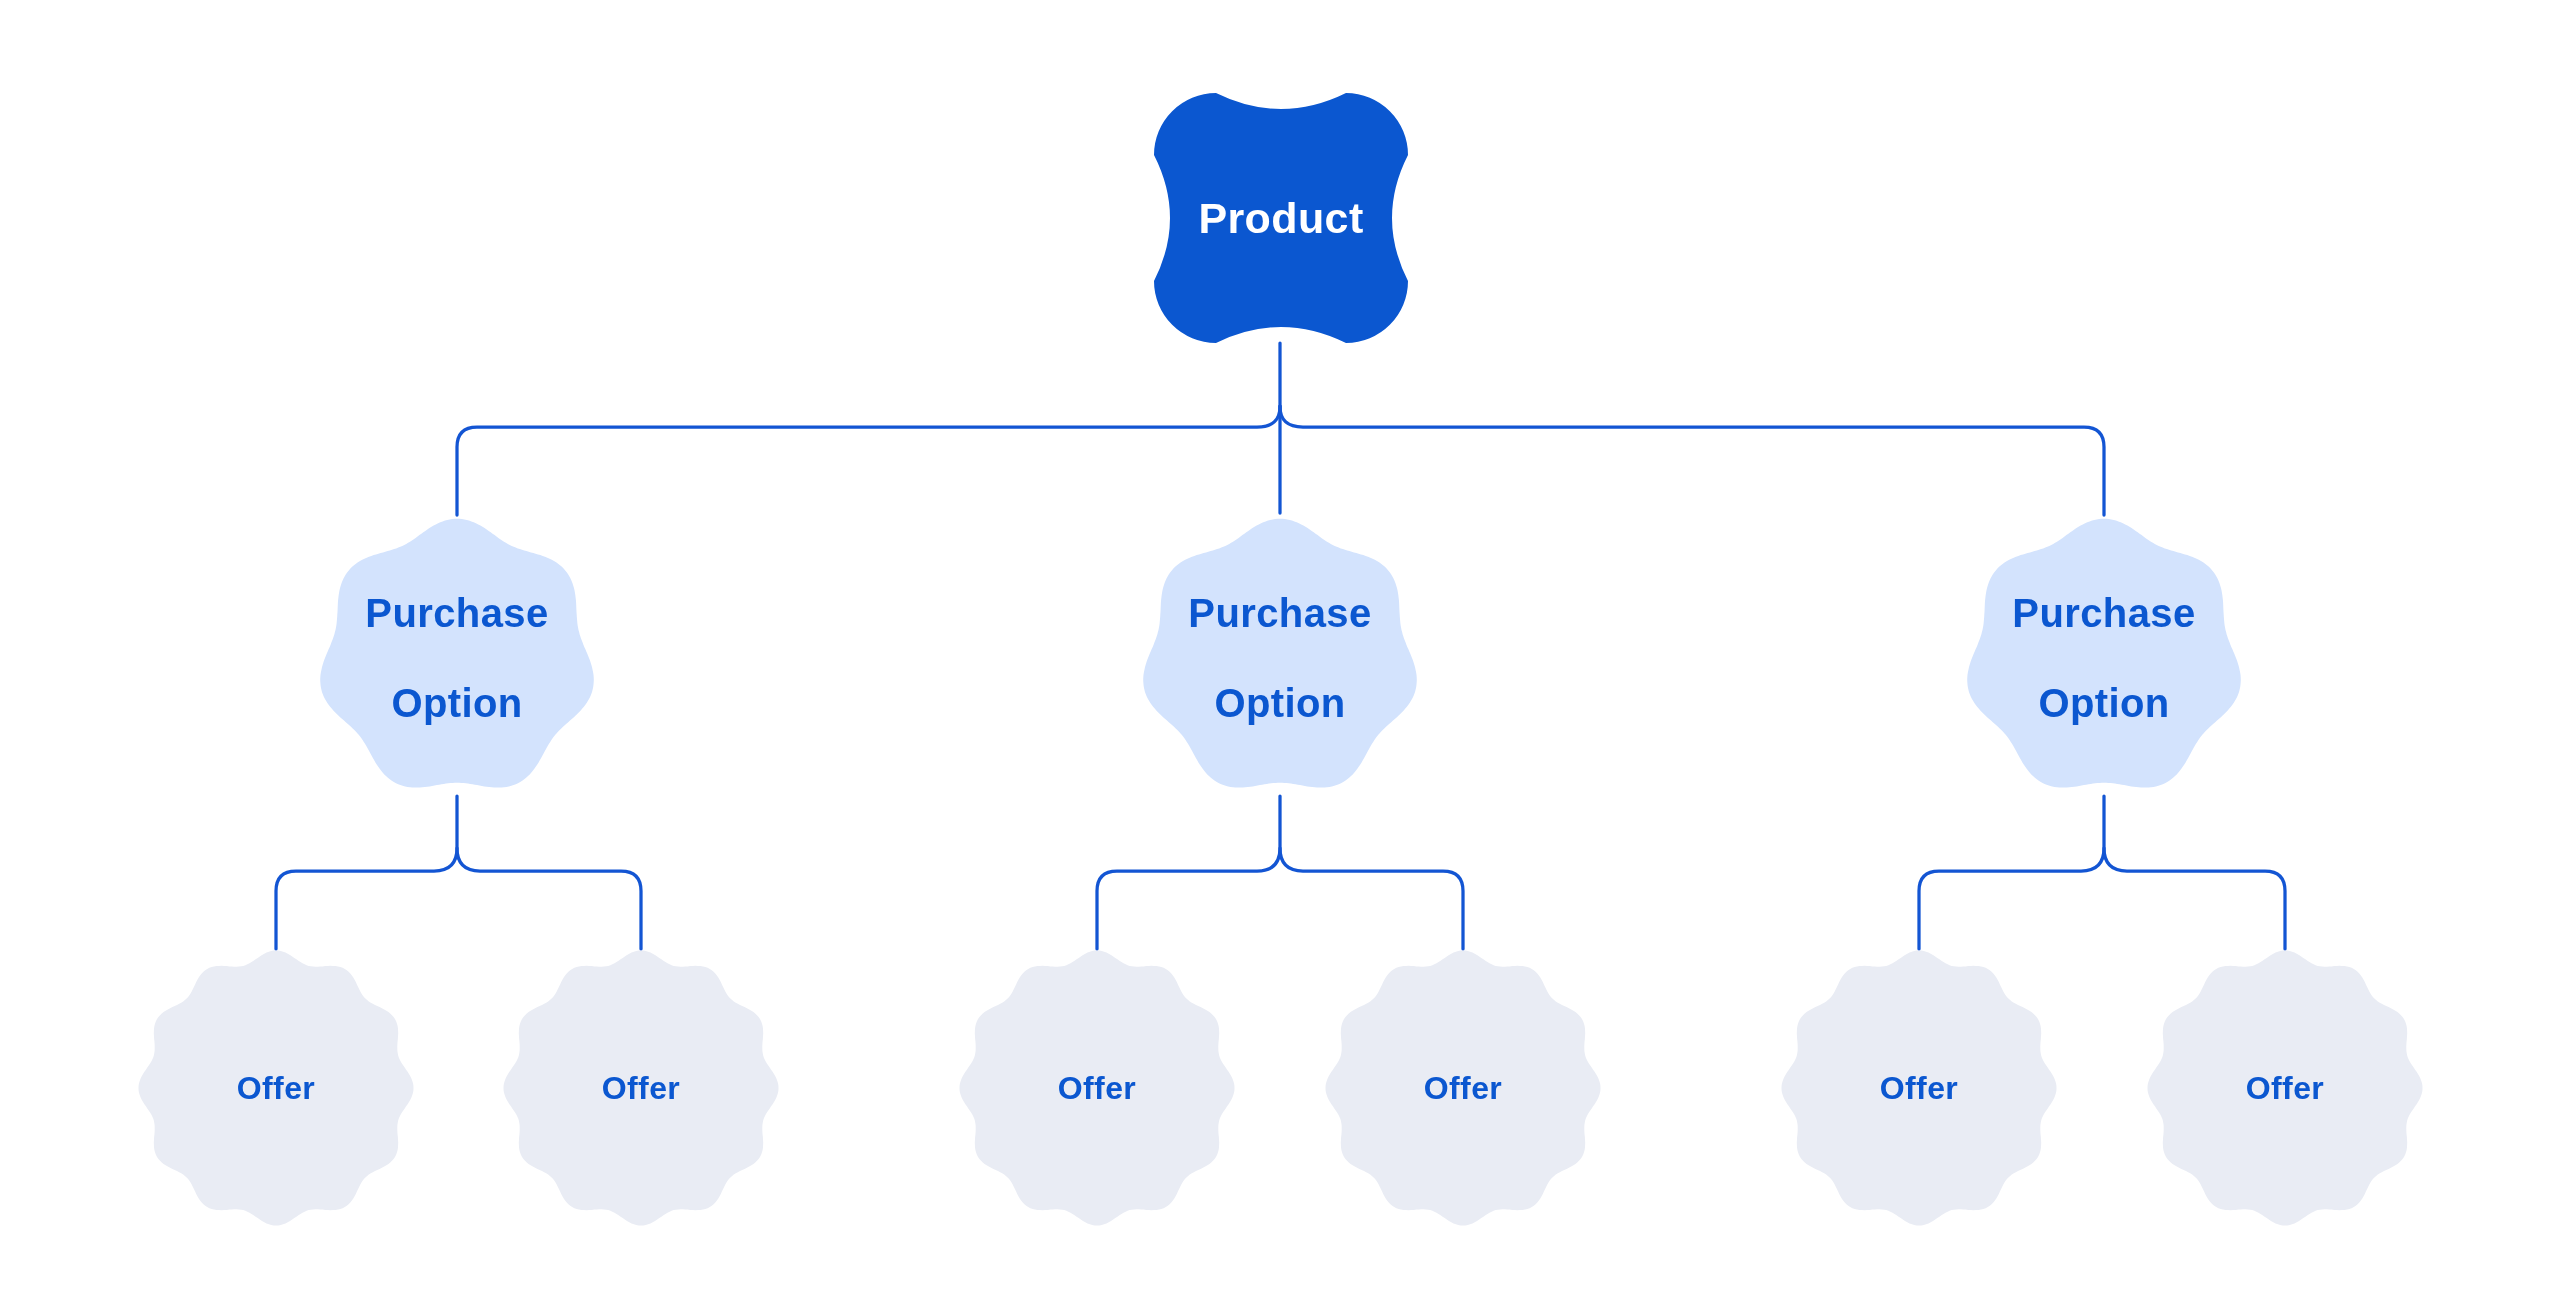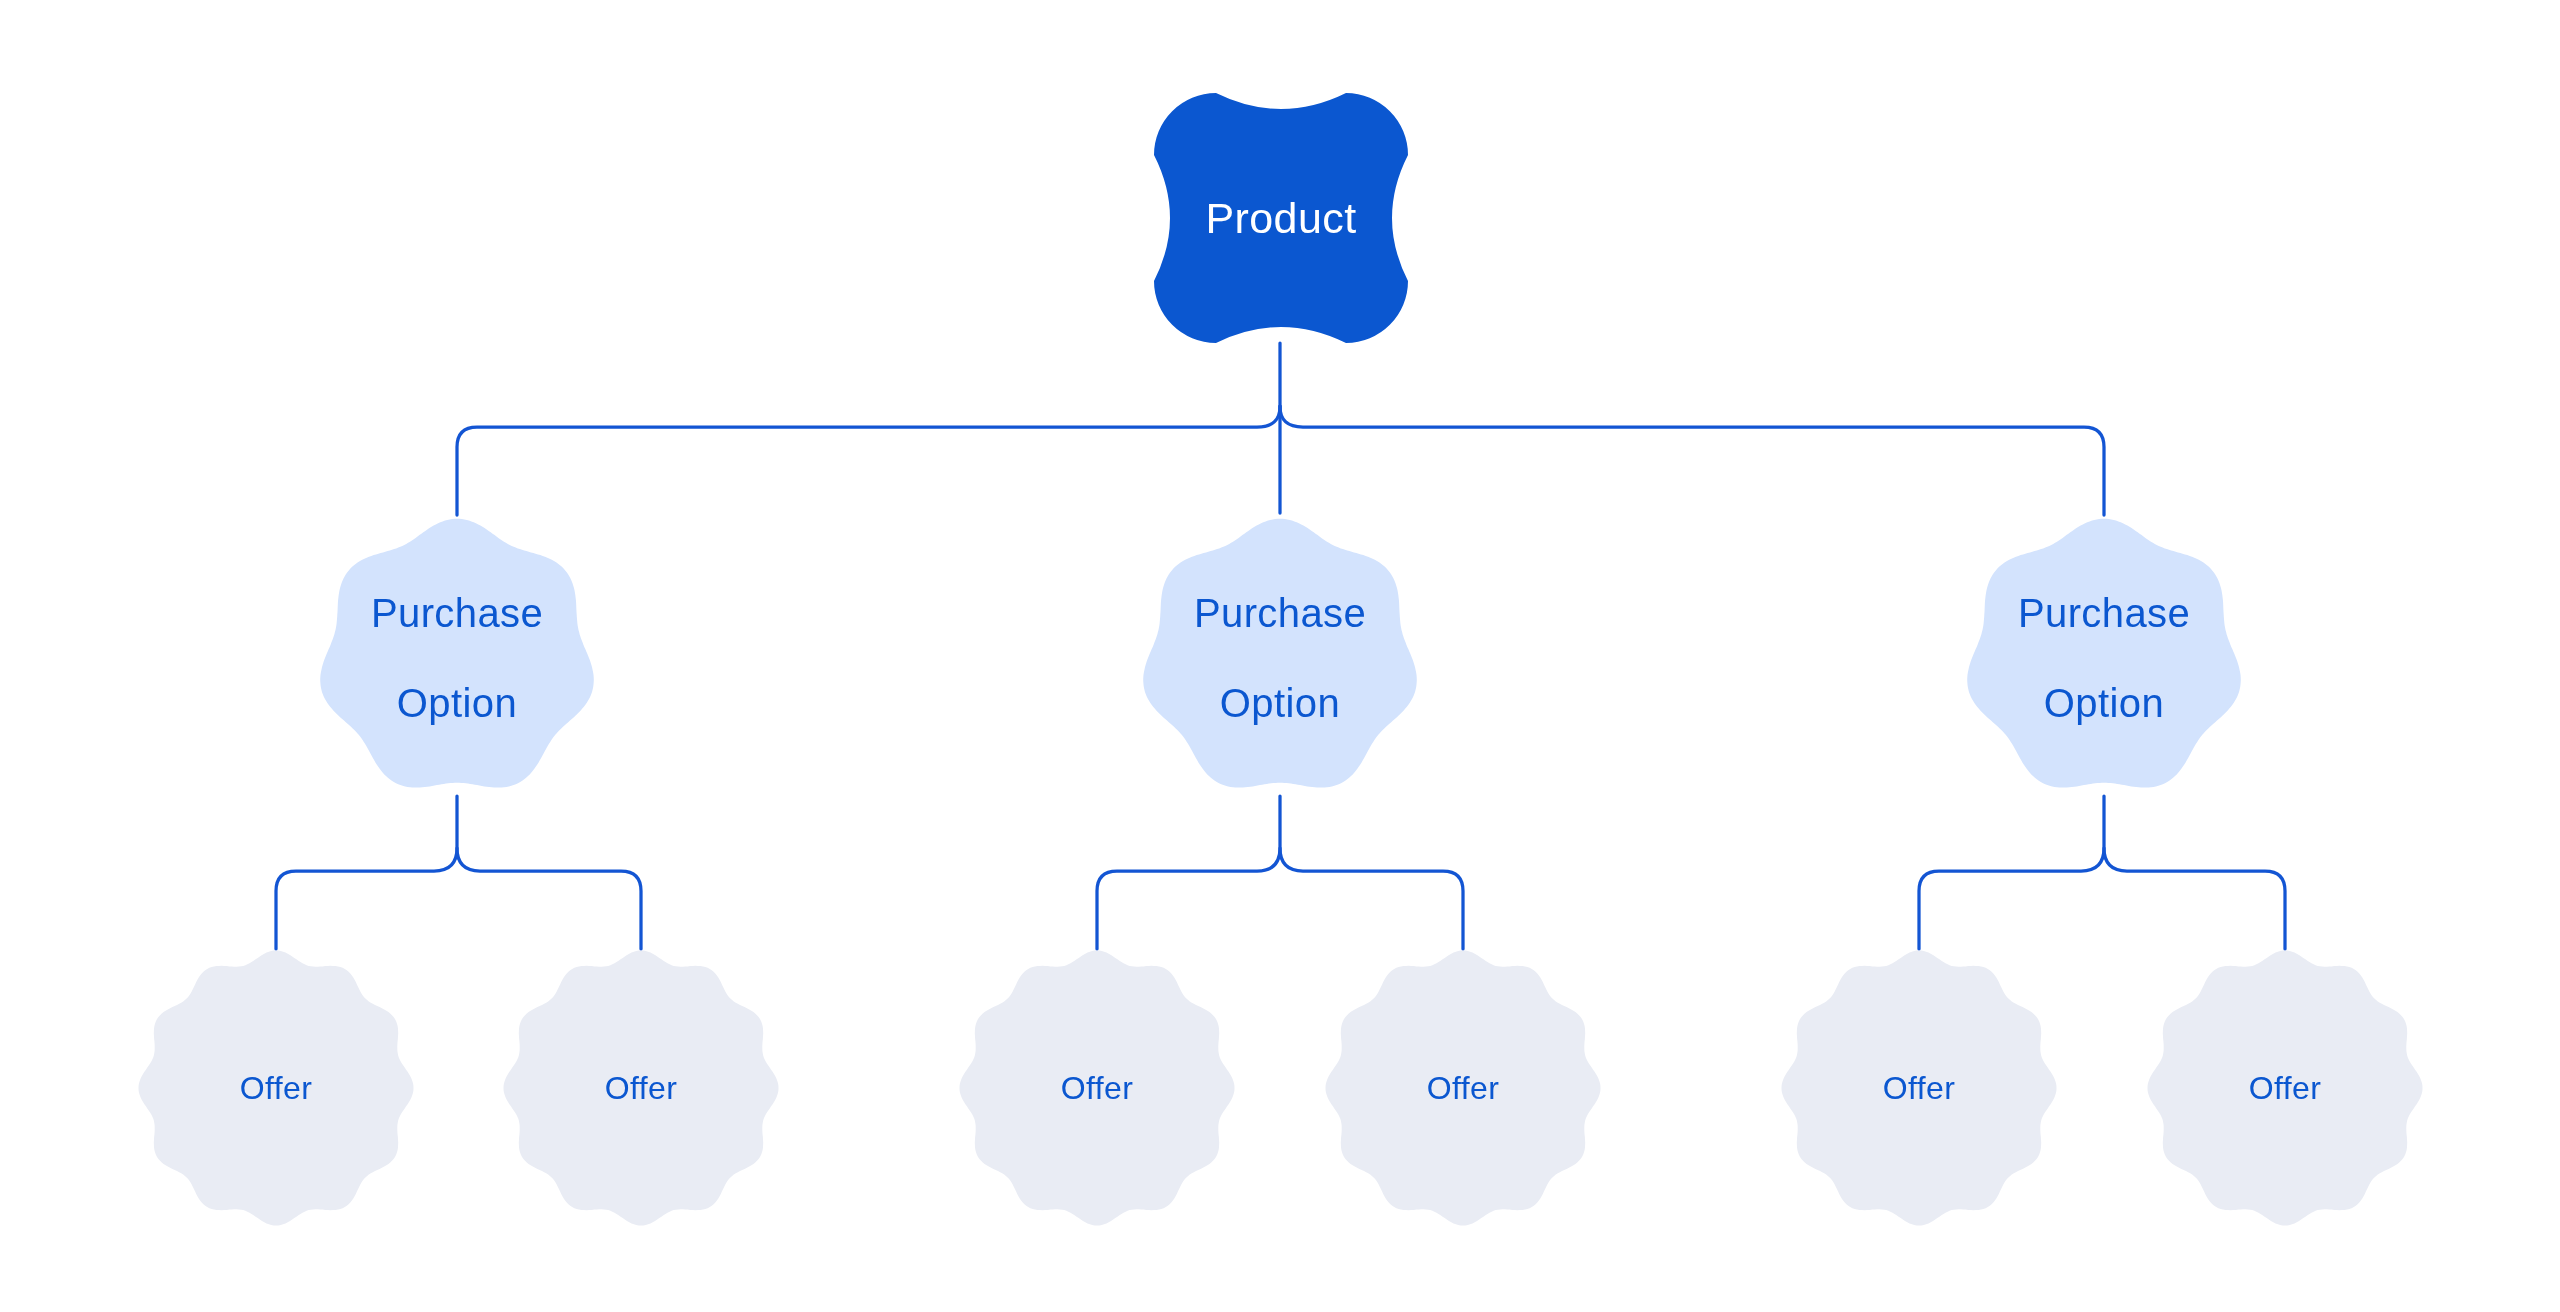--- a/index.html
+++ b/index.html
@@ -21,21 +21,21 @@
     font-family:"Liberation Sans", sans-serif;
   }
   .connector-layer{position:absolute;left:0;top:0;width:2560px;height:1312px;}
   .connector-layer path{fill:none;stroke-width:3.25;stroke-linecap:round;}
   .node{position:absolute;}
   .node > svg{position:absolute;left:0;top:0;}
   .node-label{
     position:absolute;inset:0;
     display:flex;flex-direction:column;align-items:center;justify-content:center;
     text-align:center;
-    font-weight:400;
+    font-weight:700;
     letter-spacing:0.4px;
     color:var(--label-text);
     user-select:none;
   }
   .product-node{width:260px;height:260px;left:1151px;top:88px;}
   .product-node .node-label{color:var(--product-text);font-size:43px;}
   .purchase-node{width:282px;height:282px;top:517px;}
   .purchase-node .node-label{font-size:40px;line-height:54px;gap:36px;}
   .offer-node{width:282px;height:282px;top:947px;}
   .offer-node .node-label{font-size:32px;}

